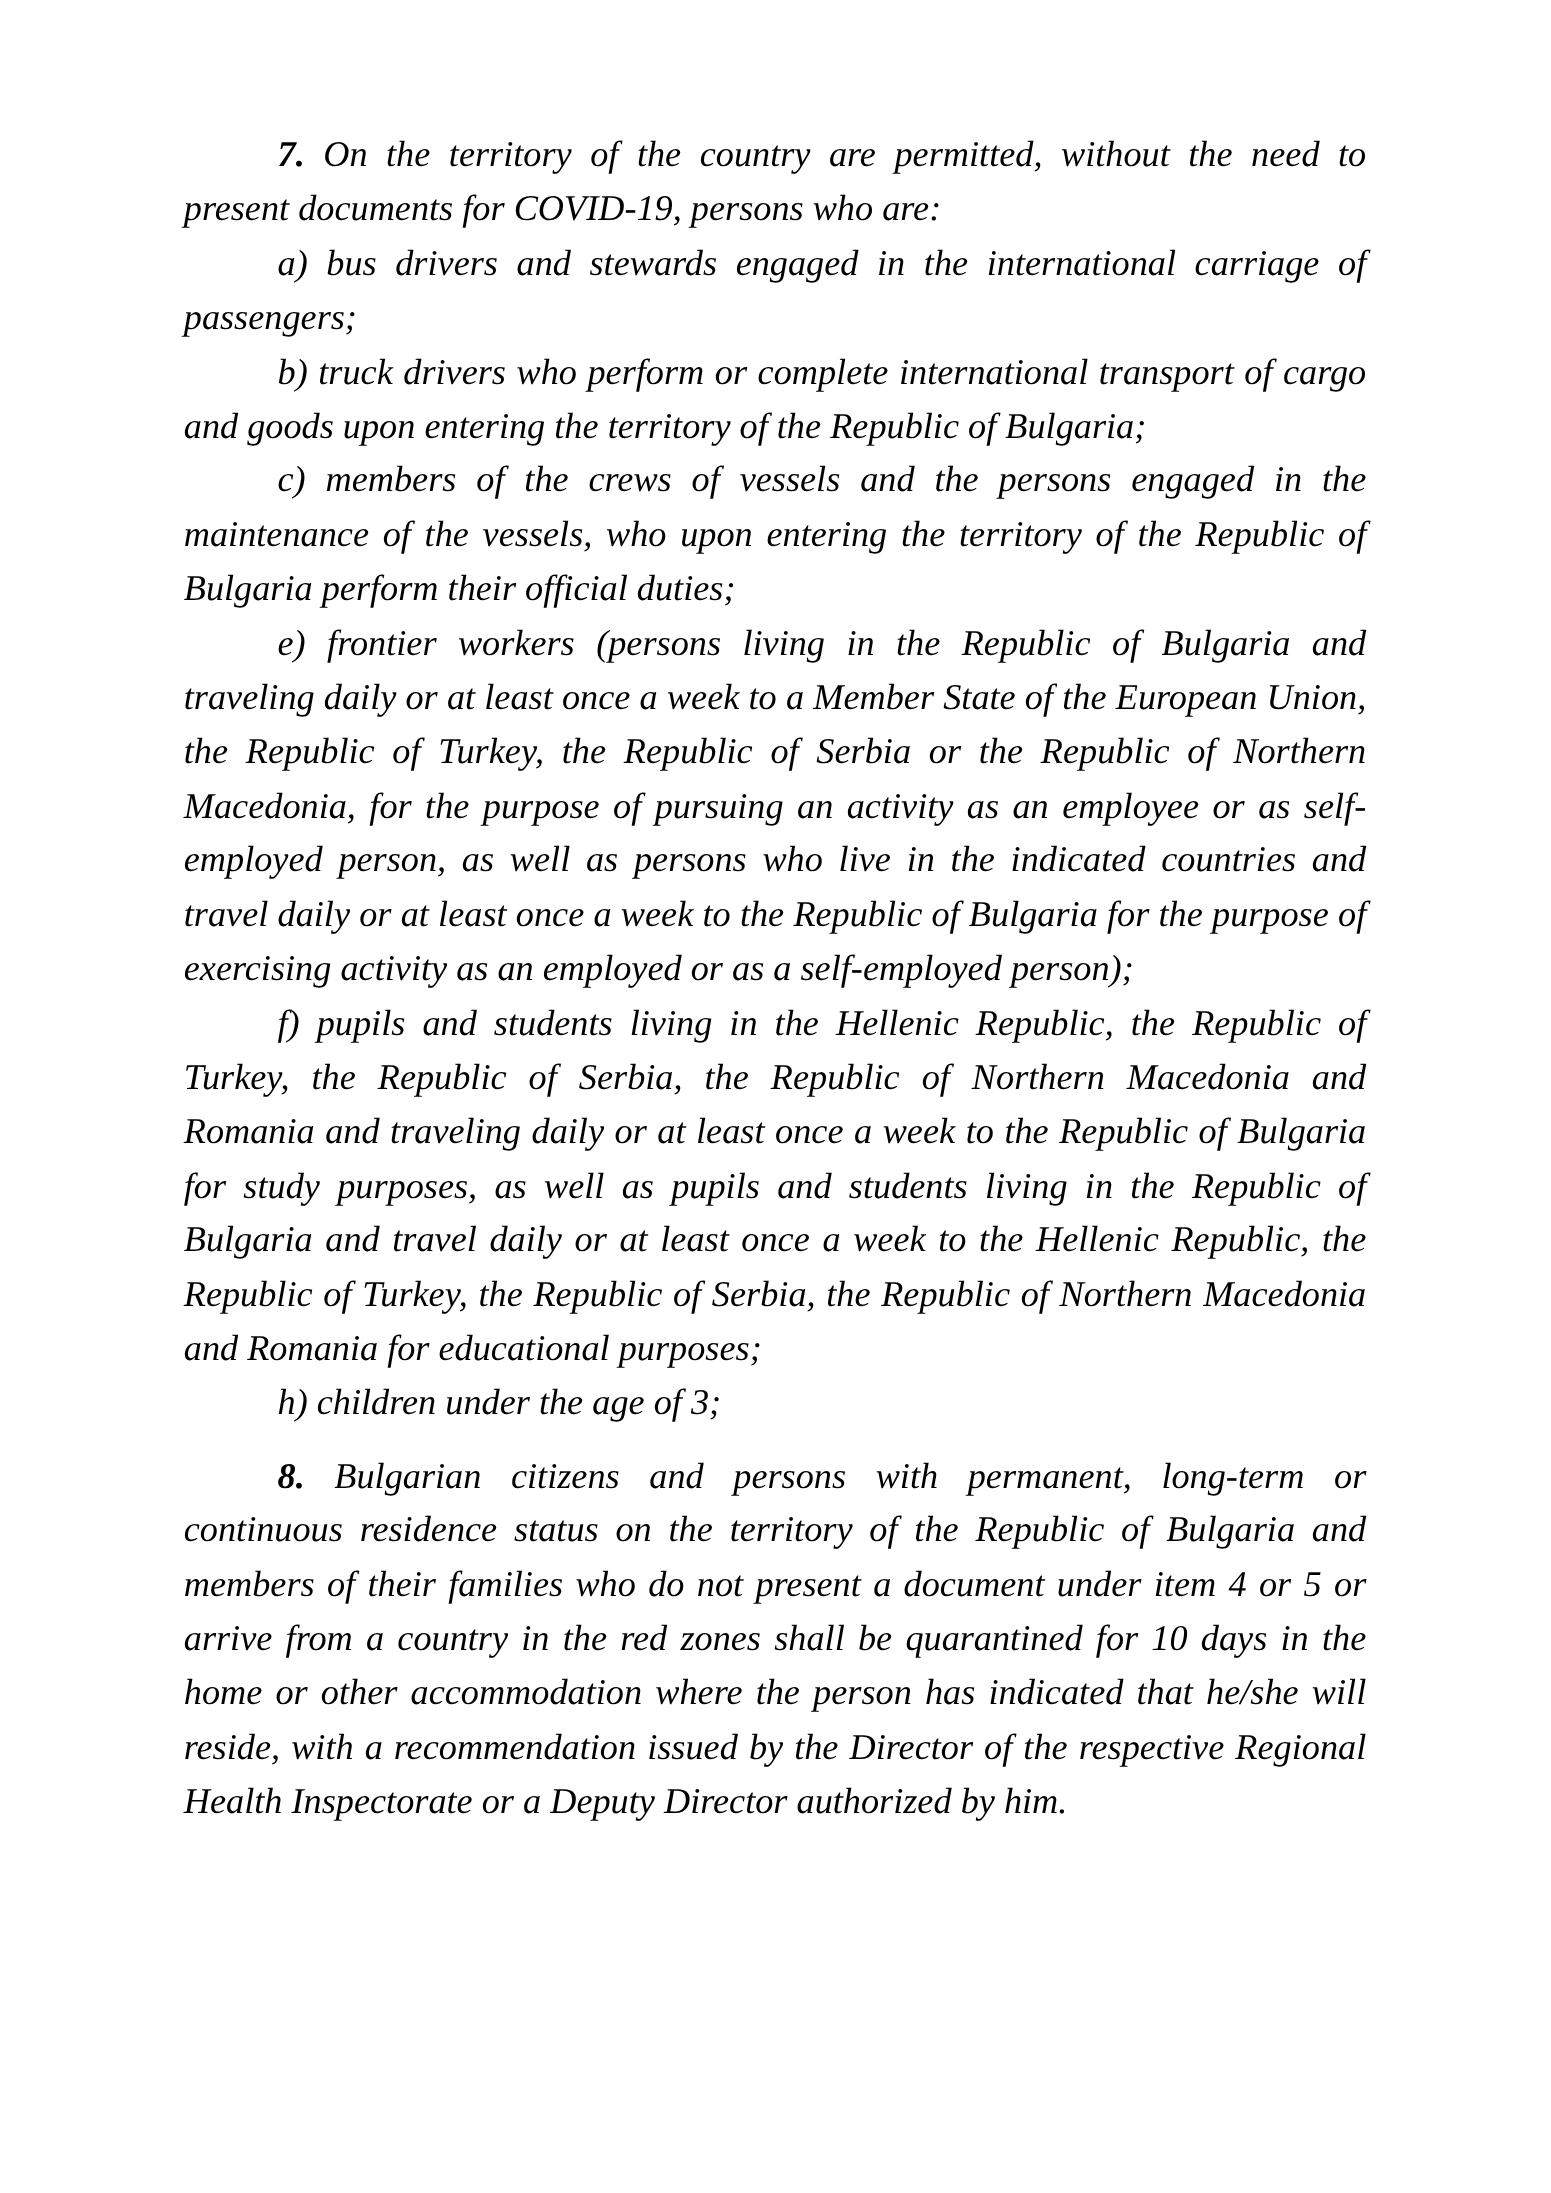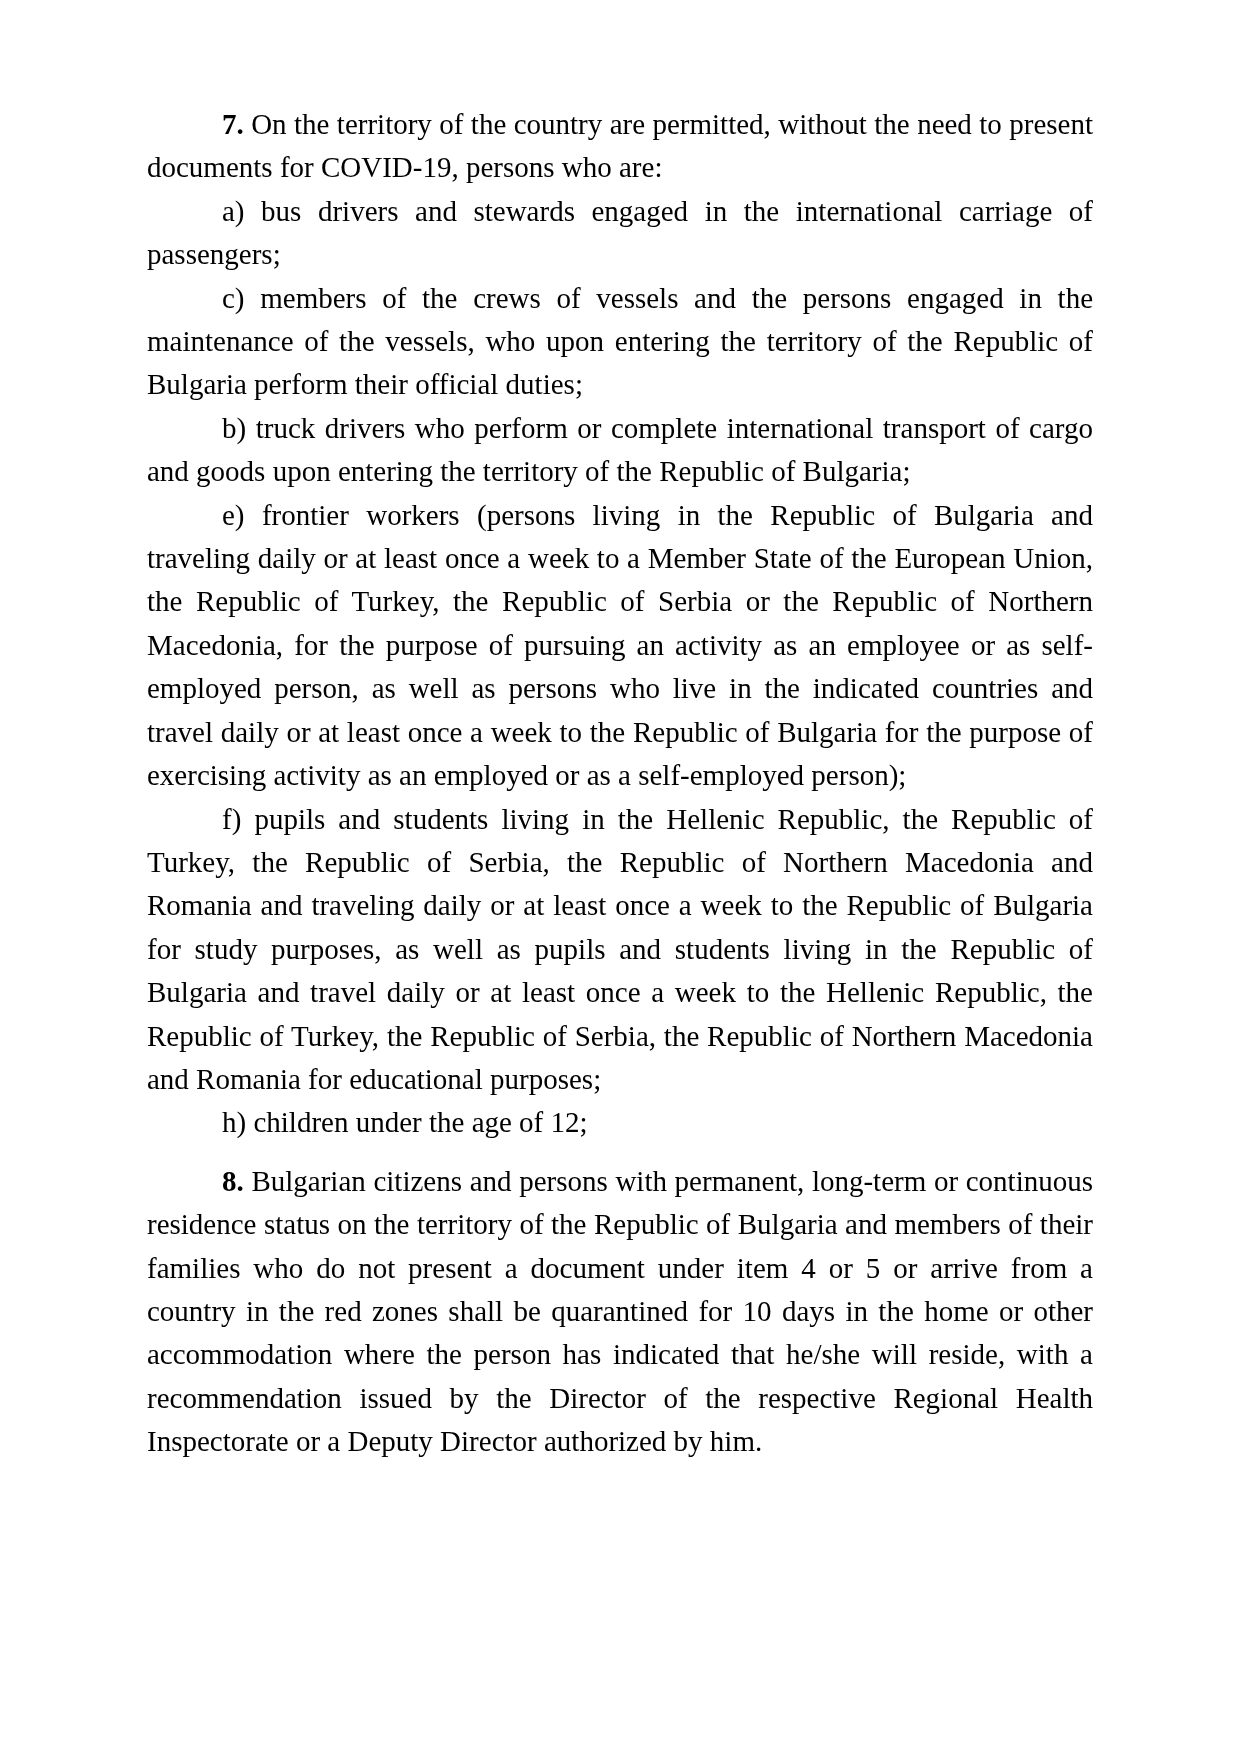--- a/index.html
+++ b/index.html
@@ -8,20 +8,21 @@
     font-family: "Liberation Serif", "DejaVu Serif", serif;
   }
   .page {
     position: relative;
     width: 1241px;
     height: 1754px;
     background: #ffffff;
     color: #000000;
     padding: 103px 148px 0 147px;
     overflow: hidden;
+    font-style: italic;
   }
   .para {
     font-size: 29px;
     line-height: 43.4px;
     text-align: justify;
     text-indent: 75px;
     color: #000000;
   }
   .para .num {
     font-weight: bold;
@@ -32,28 +33,28 @@
 </style>
 </head>
 <body>
 
 <div class="page">
 
   <p class="para"><span class="num">7.</span><span> On the territory of the country are permitted, without the need to present documents for COVID-19, persons who are:</span></p>
 
   <p class="para"><span>a) bus drivers and stewards engaged in the international carriage of passengers;</span></p>
 
+  <p class="para"><span>b) truck drivers who perform or complete international transport of cargo and goods upon entering the territory of the Republic of Bulgaria;</span></p>
+
   <p class="para"><span>c) members of the crews of vessels and the persons engaged in the maintenance of the vessels, who upon entering the territory of the Republic of Bulgaria perform their official duties;</span></p>
-
-  <p class="para"><span>b) truck drivers who perform or complete international transport of cargo and goods upon entering the territory of the Republic of Bulgaria;</span></p>
 
 
   <p class="para"><span>e) frontier workers (persons living in the Republic of Bulgaria and traveling daily or at least once a week to a Member State of the European Union, the Republic of Turkey, the Republic of Serbia or the Republic of Northern Macedonia, for the purpose of pursuing an activity as an employee or as self-employed person, as well as persons who live in the indicated countries and travel daily or at least once a week to the Republic of Bulgaria for the purpose of exercising activity as an employed or as a self-employed person);</span></p>
 
   <p class="para"><span>f) pupils and students living in the Hellenic Republic, the Republic of Turkey, the Republic of Serbia, the Republic of Northern Macedonia and Romania and traveling daily or at least once a week to the Republic of Bulgaria for study purposes, as well as pupils and students living in the Republic of Bulgaria and travel daily or at least once a week to the Hellenic Republic, the Republic of Turkey, the Republic of Serbia, the Republic of Northern Macedonia and Romania for educational purposes;</span></p>
 
 
-  <p class="para"><span>h) children under the age of 12;</span></p>
+  <p class="para"><span>h) children under the age of 3;</span></p>
 
 
   <p class="para extra-space-before"><span class="num">8.</span><span> Bulgarian citizens and persons with permanent, long-term or continuous residence status on the territory of the Republic of Bulgaria and members of their families who do not present a document under item 4 or 5 or arrive from a country in the red zones shall be quarantined for 10 days in the home or other accommodation where the person has indicated that he/she will reside, with a recommendation issued by the Director of the respective Regional Health Inspectorate or a Deputy Director authorized by him.</span></p>
 
 </div>
 
 </body></html>

